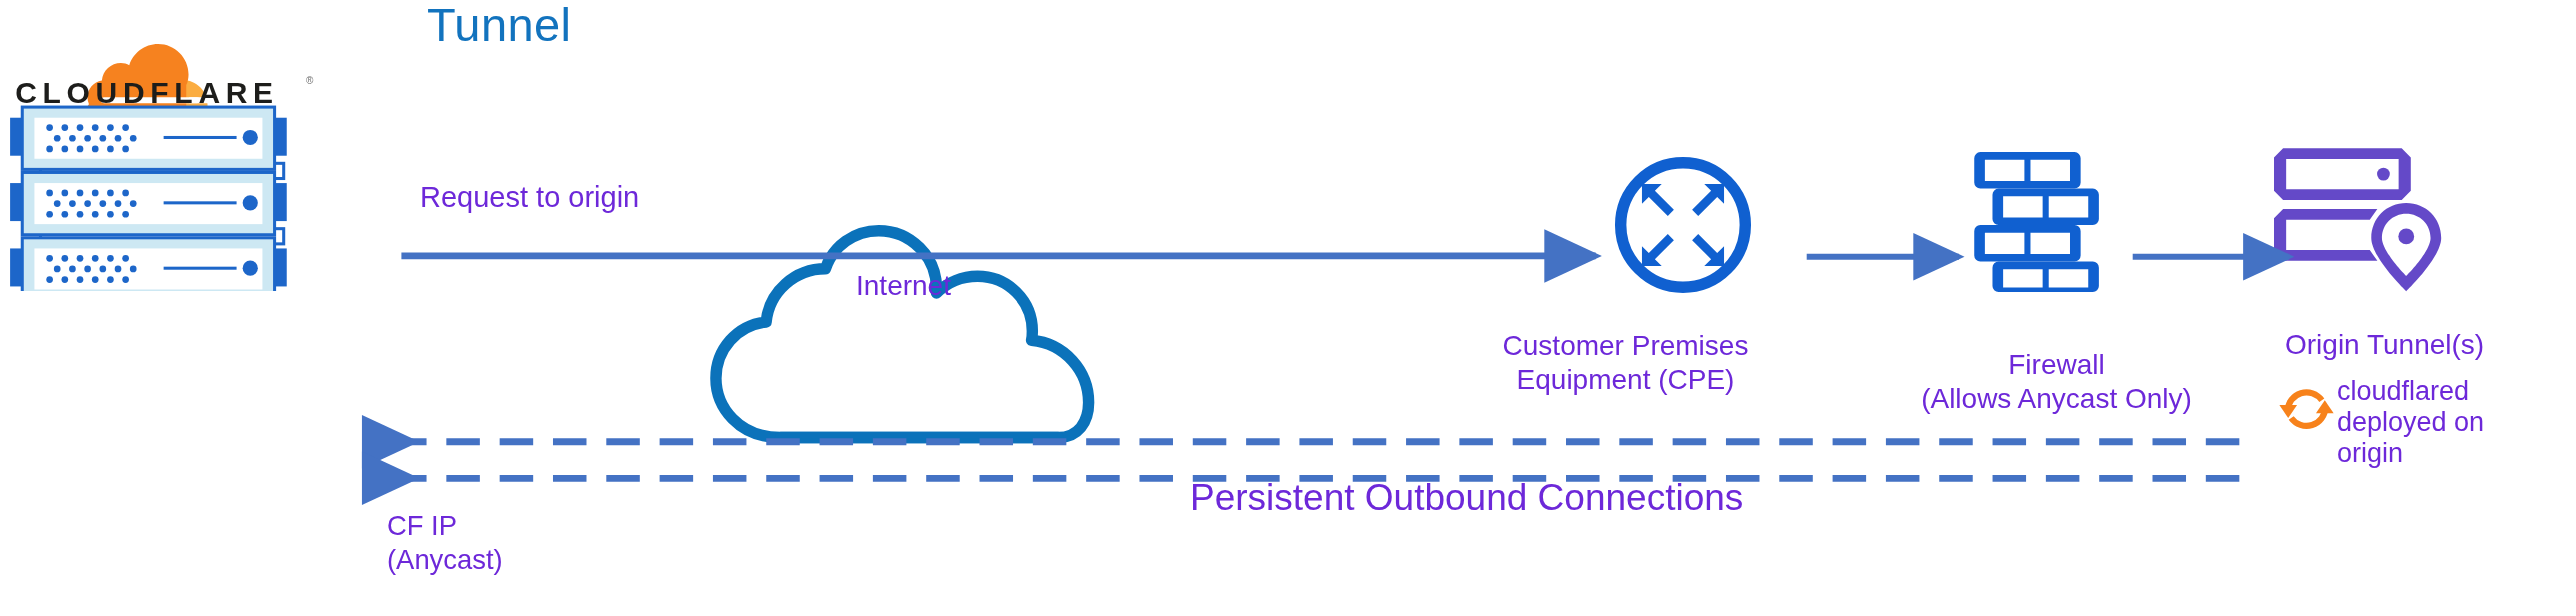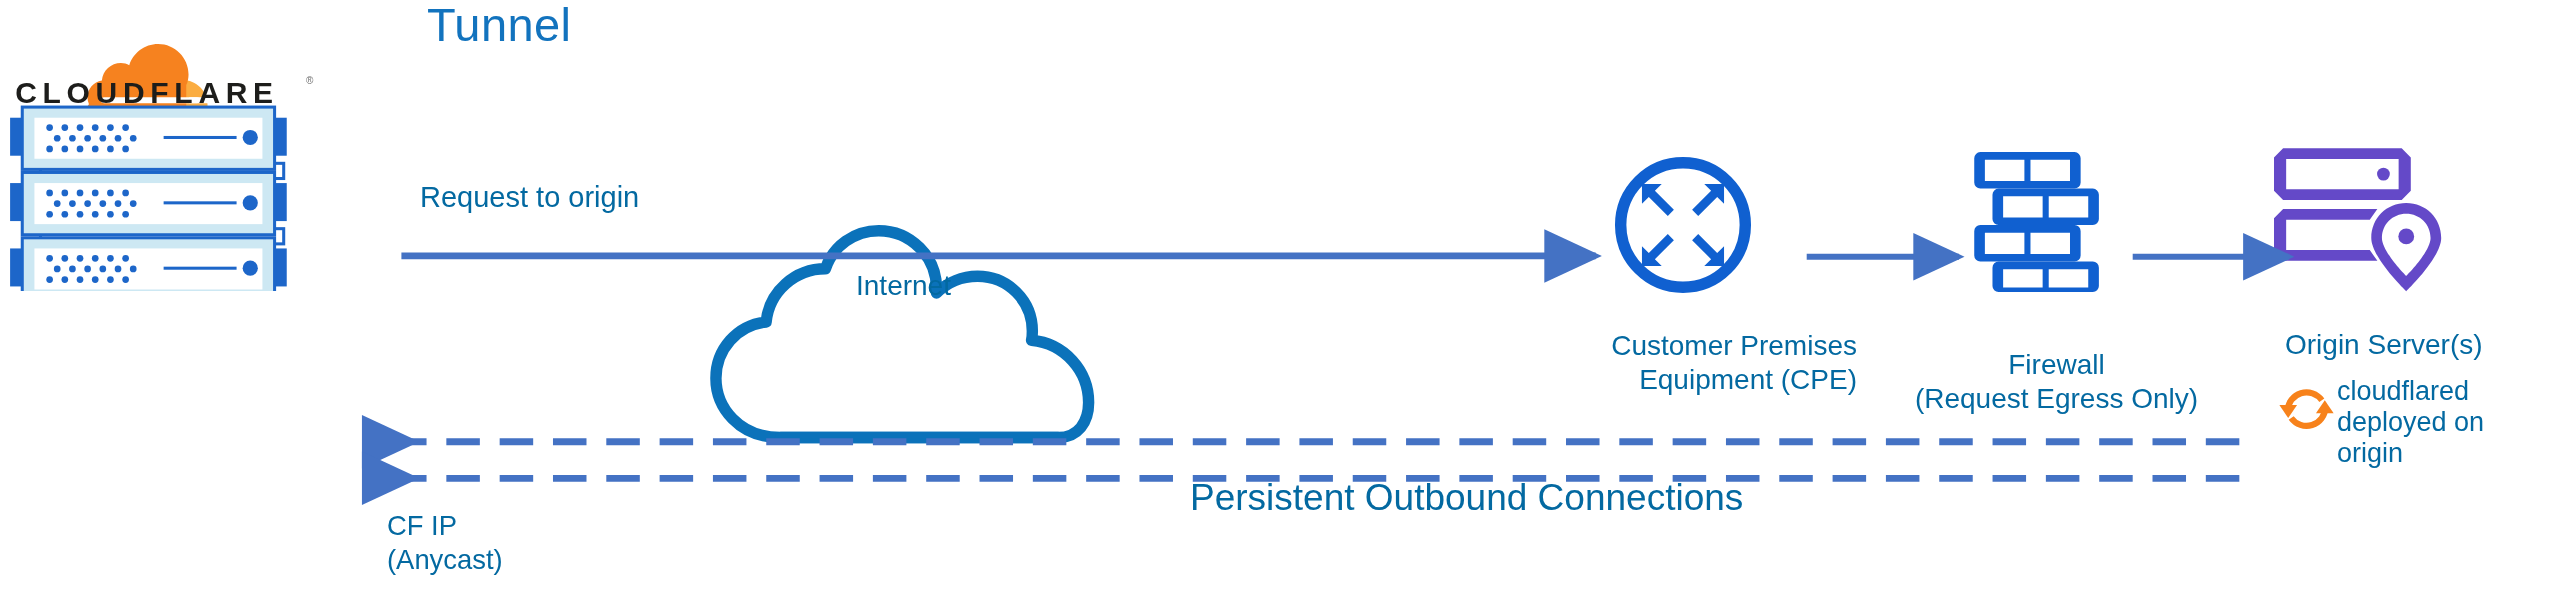--- a/index.html
+++ b/index.html
@@ -41,28 +41,28 @@
     color: #1d1d1b;
     white-space: nowrap;
   }
   #cf-reg {
     left: 306px; top: 75px;
     font-size: 10px; color: #6f6f6f;
   }
 
   
   .lbl {
-    color: #0369a1;
+    color: #6d28d9;
     font-size: 27.4px;
     line-height: 32px;
     white-space: pre;
   }
   #lbl-request { left: 420px; top: 181px; font-size: 29px; }
   #lbl-internet { left: 856px; top: 270px; font-size: 28px; text-align: right; }
-  #lbl-cpe { left: 1522px; top: 329px; width: 335px; text-align: right; font-size: 28px; line-height: 34px; }
+  #lbl-cpe { left: 1458px; top: 329px; width: 335px; text-align: center; font-size: 28px; line-height: 34px; }
   #lbl-firewall { left: 1889px; top: 348px; width: 335px; text-align: center; font-size: 28px; line-height: 34px; }
   #lbl-origin { left: 2285px; top: 329px; font-size: 28px; white-space: nowrap; }
   #lbl-cloudflared { left: 2337px; top: 376px; font-size: 27px; line-height: 31px; }
   #lbl-cfip { left: 387px; top: 493px; font-size: 27.4px; line-height: 34px; margin-top: 16px; }
   #lbl-persistent { left: 1190px; top: 482px; font-size: 37px; white-space: nowrap; }
 
   svg { display: block; }
 </style>
 </head>
 <body>
@@ -179,39 +179,39 @@
                  M21 35 v14 h26 v-14 z M51 35 v14 h26 v-14 z" fill-rule="evenodd"></path>
 
         <path d="M6 54 h62 a4 4 0 0 1 4 4 v16 a4 4 0 0 1 -4 4 h-62 a4 4 0 0 1 -4 -4 v-16 a4 4 0 0 1 4 -4 z
                  M9 59 v14 h26 v-14 z M39 59 v14 h26 v-14 z" fill-rule="evenodd"></path>
 
         <path d="M18 78 h62 a4 4 0 0 1 4 4 v12 a4 4 0 0 1 -4 4 h-62 a4 4 0 0 1 -4 -4 v-12 a4 4 0 0 1 4 -4 z
                  M21 83 v12 h26 v-12 z M51 83 v12 h26 v-12 z" fill-rule="evenodd"></path>
       </g>
     </svg>
   </div>
-  <div class="abs lbl" id="lbl-firewall"><span>Firewall</span><br><span>(Request Egress Only)</span></div>
+  <div class="abs lbl" id="lbl-firewall"><span>Firewall</span><br><span>(Allows Anycast Only)</span></div>
 
   <div class="abs" style="left:2274px; top:142px; width:190px; height:160px;">
     <svg width="190" height="160" viewBox="0 0 125 105">
       <g fill="#6449C8">
 
         <path d="M6 4 h78 l6 6 v22 l-6 6 h-78 l-6 -6 v-22 z
                  M8 11 v20 h74 v-20 z" fill-rule="evenodd"></path>
         <circle cx="72" cy="21" r="4.2"></circle>
 
         <path d="M6 44 h62 l-5 7 h-55 v20 h55 l5 7 h-62 l-6 -6 v-22 z"></path>
 
         <path d="M87 40 C 74 40 64 50 64 63 C 64 76 87 98 87 98 C 87 98 110 76 110 63 C 110 50 100 40 87 40 z
                  M87 47 C 96 47 103 54 103 63 C 103 72 87 88 87 88 C 87 88 71 72 71 63 C 71 54 78 47 87 47 z" fill-rule="evenodd"></path>
         <circle cx="87" cy="62" r="5.2"></circle>
       </g>
     </svg>
   </div>
-  <div class="abs lbl" id="lbl-origin">Origin Server(s)</div>
+  <div class="abs lbl" id="lbl-origin">Origin Tunnel(s)</div>
 
   <div class="abs" style="left:2277px; top:379px; width:59px; height:59px;">
     <svg width="59" height="59" viewBox="0 0 50 50">
       <g fill="none" stroke="#F7821B" stroke-width="5.2" stroke-linecap="butt">
         <path d="M9 27 A16 16 0 0 1 38 18"></path>
         <path d="M41 24 A16 16 0 0 1 12 33"></path>
       </g>
       <g fill="#F7821B">
         <path d="M2 22 L17 22 L9.5 33 Z"></path>
         <path d="M48 29 L33 29 L40.5 18 Z"></path>

